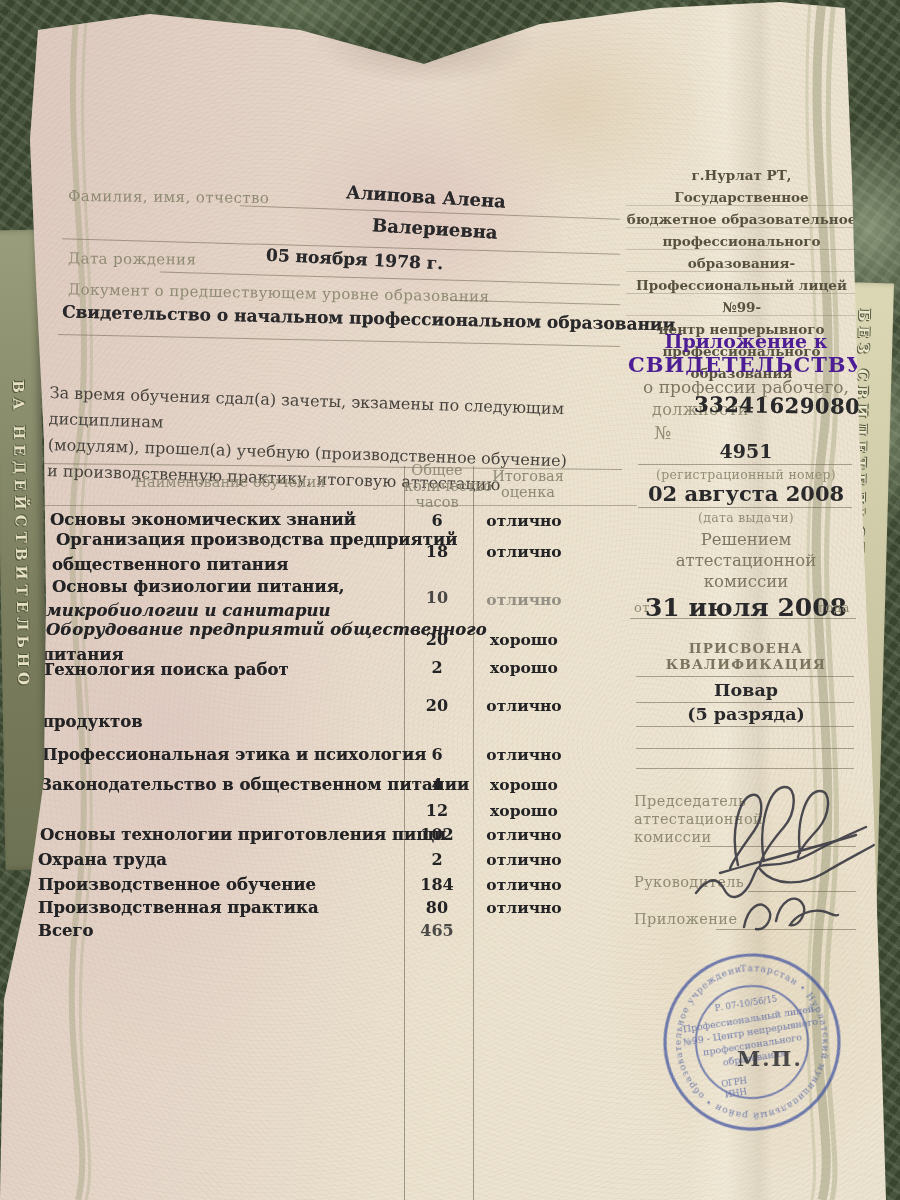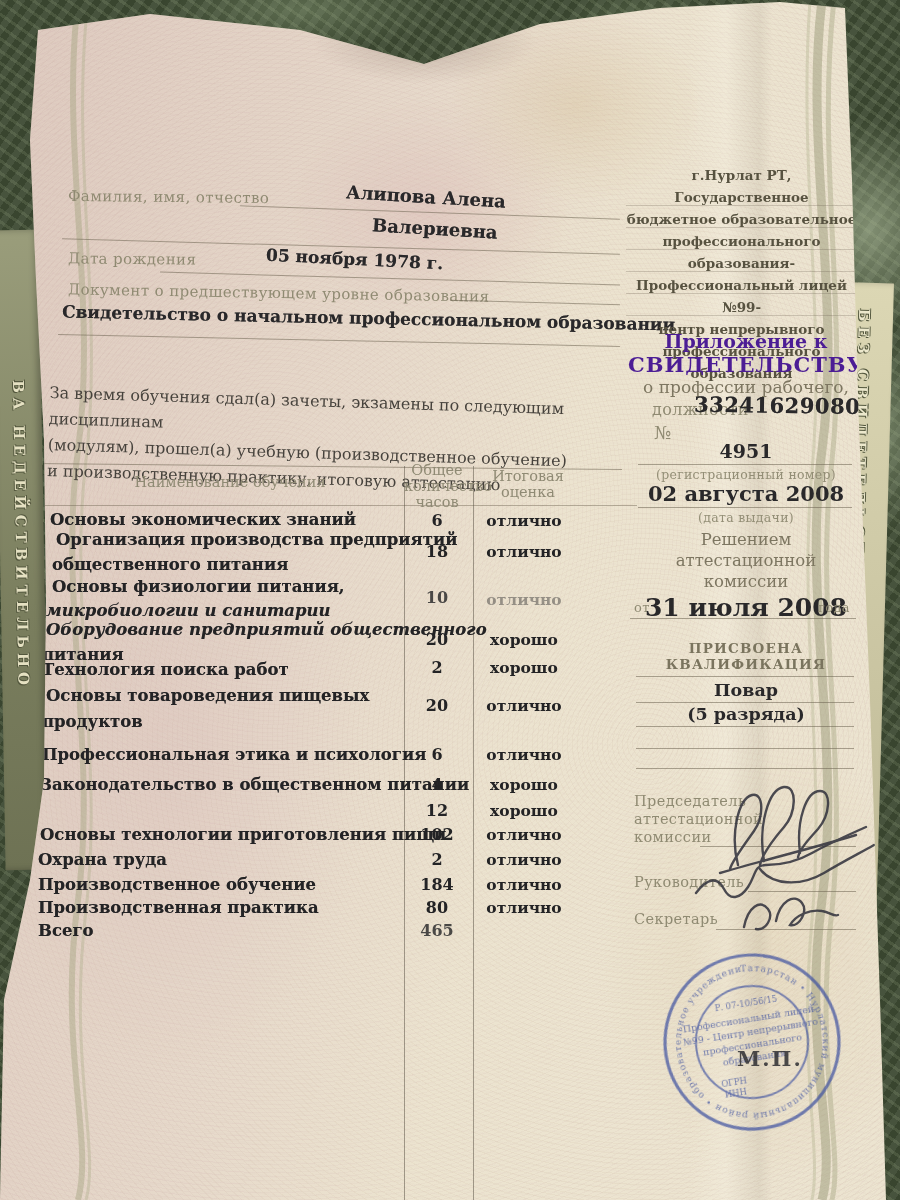--- a/index.html
+++ b/index.html
@@ -164,21 +164,20 @@
 
     <div class="tname ital" style="left:46px;top:620px;">Оборудование предприятий общественного</div>
     <div class="tname" style="left:42px;top:645px;">питания</div>
     <div class="thours" style="top:630px;">20</div>
     <div class="tgrade" style="top:630px;">хорошо</div>
 
     <div class="tname" style="left:42px;top:660px;">Технология поиска работ</div>
     <div class="thours" style="top:658px;">2</div>
     <div class="tgrade" style="top:658px;">хорошо</div>
 
-    <div class="tname" style="left:46px;top:686px;">Основы товароведения пищевых</div>
     <div class="tname" style="left:42px;top:712px;">продуктов</div>
     <div class="thours" style="top:696px;">20</div>
     <div class="tgrade" style="top:696px;">отлично</div>
 
     <div class="tname" style="left:42px;top:745px;">Профессиональная этика и психология</div>
     <div class="thours" style="top:745px;">6</div>
     <div class="tgrade" style="top:745px;">отлично</div>
 
     <div class="tname" style="left:40px;top:775px;">Законодательство в общественном питании</div>
     <div class="thours" style="top:775px;">4</div>
@@ -257,21 +256,21 @@
     <div class="rule" style="left:636px;top:768px;width:218px;"></div>
 
     <div class="lbl" style="left:634px;top:793px;font-size:14.5px;text-align:center;">Председатель</div>
     <div class="lbl" style="left:634px;top:811px;font-size:14.5px;">аттестационной</div>
     <div class="lbl" style="left:634px;top:829px;font-size:14.5px;">комиссии</div>
     <div class="rule" style="left:700px;top:846px;width:156px;"></div>
 
     <div class="lbl" style="left:634px;top:874px;font-size:14.5px;">Руководитель</div>
     <div class="rule" style="left:748px;top:891px;width:108px;"></div>
 
-    <div class="lbl" style="left:634px;top:911px;font-size:14.5px;">Секретарь</div>
+    <div class="lbl" style="left:634px;top:911px;font-size:14.5px;">Приложение</div>
     <div class="rule" style="left:716px;top:929px;width:140px;"></div>
 
     <svg class="sig-svg" width="230" height="190" viewBox="0 0 230 190">
       <g fill="none" stroke="#35353f" stroke-width="2.4" stroke-linecap="round" opacity=".88">
         <path d="M78,100 C70,70 78,34 92,30 C104,27 104,52 94,66 C84,80 72,96 70,104 M104,96 C98,62 108,24 124,22 C138,21 136,48 124,62 C112,76 102,90 100,100 M140,88 C136,56 146,26 160,26 C172,26 170,50 158,64 C148,75 140,84 138,92 M60,108 C100,96 150,84 196,70"></path>
         <path d="M36,128 C48,112 58,112 64,124 C70,136 80,134 88,122 C96,110 94,100 106,100 C122,100 138,96 152,88 C170,78 188,70 206,62 M100,104 C112,120 140,122 164,108 C184,96 200,88 214,80"></path>
         <path d="M84,162 C88,142 100,134 108,144 C114,152 106,166 96,164 M116,156 C120,136 134,128 142,138 C148,146 140,162 130,160 C136,150 150,144 162,146 C170,147 174,152 178,150"></path>
       </g>
     </svg>
 

